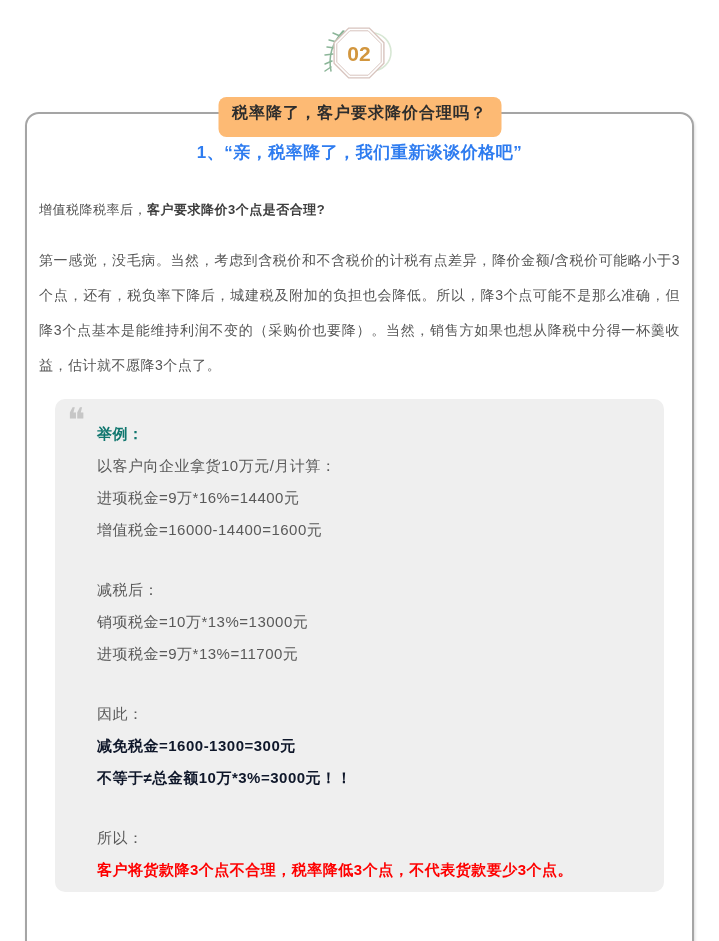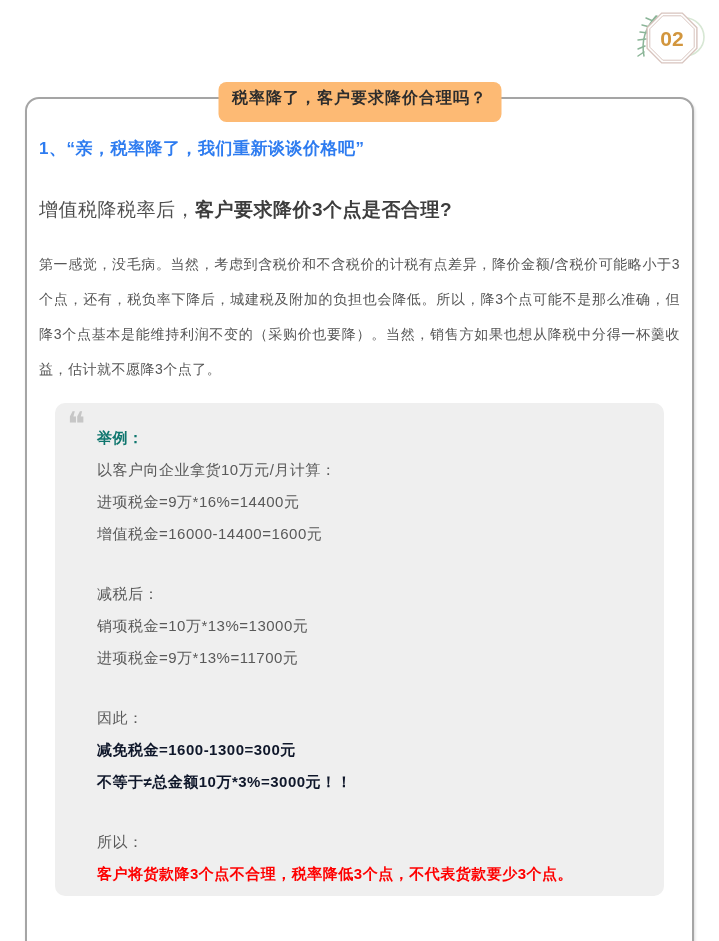--- a/index.html
+++ b/index.html
@@ -1,39 +1,40 @@
 <!DOCTYPE html>
 <html><head>
 <meta charset="utf-8">
 <style>
   html,body{margin:0;padding:0;}
   body{
     width:719px;height:941px;overflow:hidden;background:#ffffff;
     font-family:"Liberation Sans","DejaVu Sans",sans-serif;
     -webkit-font-smoothing:antialiased;
   }
-  .badge-wrap{display:flex;justify-content:flex-end;padding-top:7px;height:62px;}
+  .badge-wrap{display:flex;justify-content:center;padding-top:22px;height:62px;}
   .article-box{
     position:relative;margin:28px 25px 0;height:900px;
     border:2px solid #a5a5a5;border-radius:14px;
     box-shadow:1px 2px 3px rgba(0,0,0,.14);
     background:#ffffff;
   }
   .pill{
     position:absolute;top:-17px;left:50%;transform:translateX(-50%);
     background:#fdba74;color:#2d2d2d;font-weight:bold;font-size:16px;
     height:40px;line-height:32px;padding:0 14px;border-radius:8px;
     white-space:nowrap;letter-spacing:1px;
   }
   .content{padding:24px 12px 0;}
   .heading{
-    color:#2e7cf0;font-size:17px;font-weight:bold;margin:14px 0 0;
+    color:#2e7cf0;font-size:17px;font-weight:bold;margin:3px 0 0;
     letter-spacing:.5px;
+    text-align:center;
   }
-  .p1{margin:37px 0 12px;font-size:19px;color:#4f4f4f;letter-spacing:.5px;}
+  .p1{margin:37px 0 12px;font-size:13px;color:#4f4f4f;letter-spacing:.5px;}
   .p1 .bold{font-weight:bold;color:#3d3d3d;}
   .p2{
     margin:24px 0 0;font-size:14px;color:#565656;line-height:35px;
     letter-spacing:.5px;text-align:justify;
   }
   .quote-box{
     position:relative;margin:16px 16px 0;background:#efefef;
     border-radius:10px;padding:19px 42px 6px;
   }
   .quote-mark{

